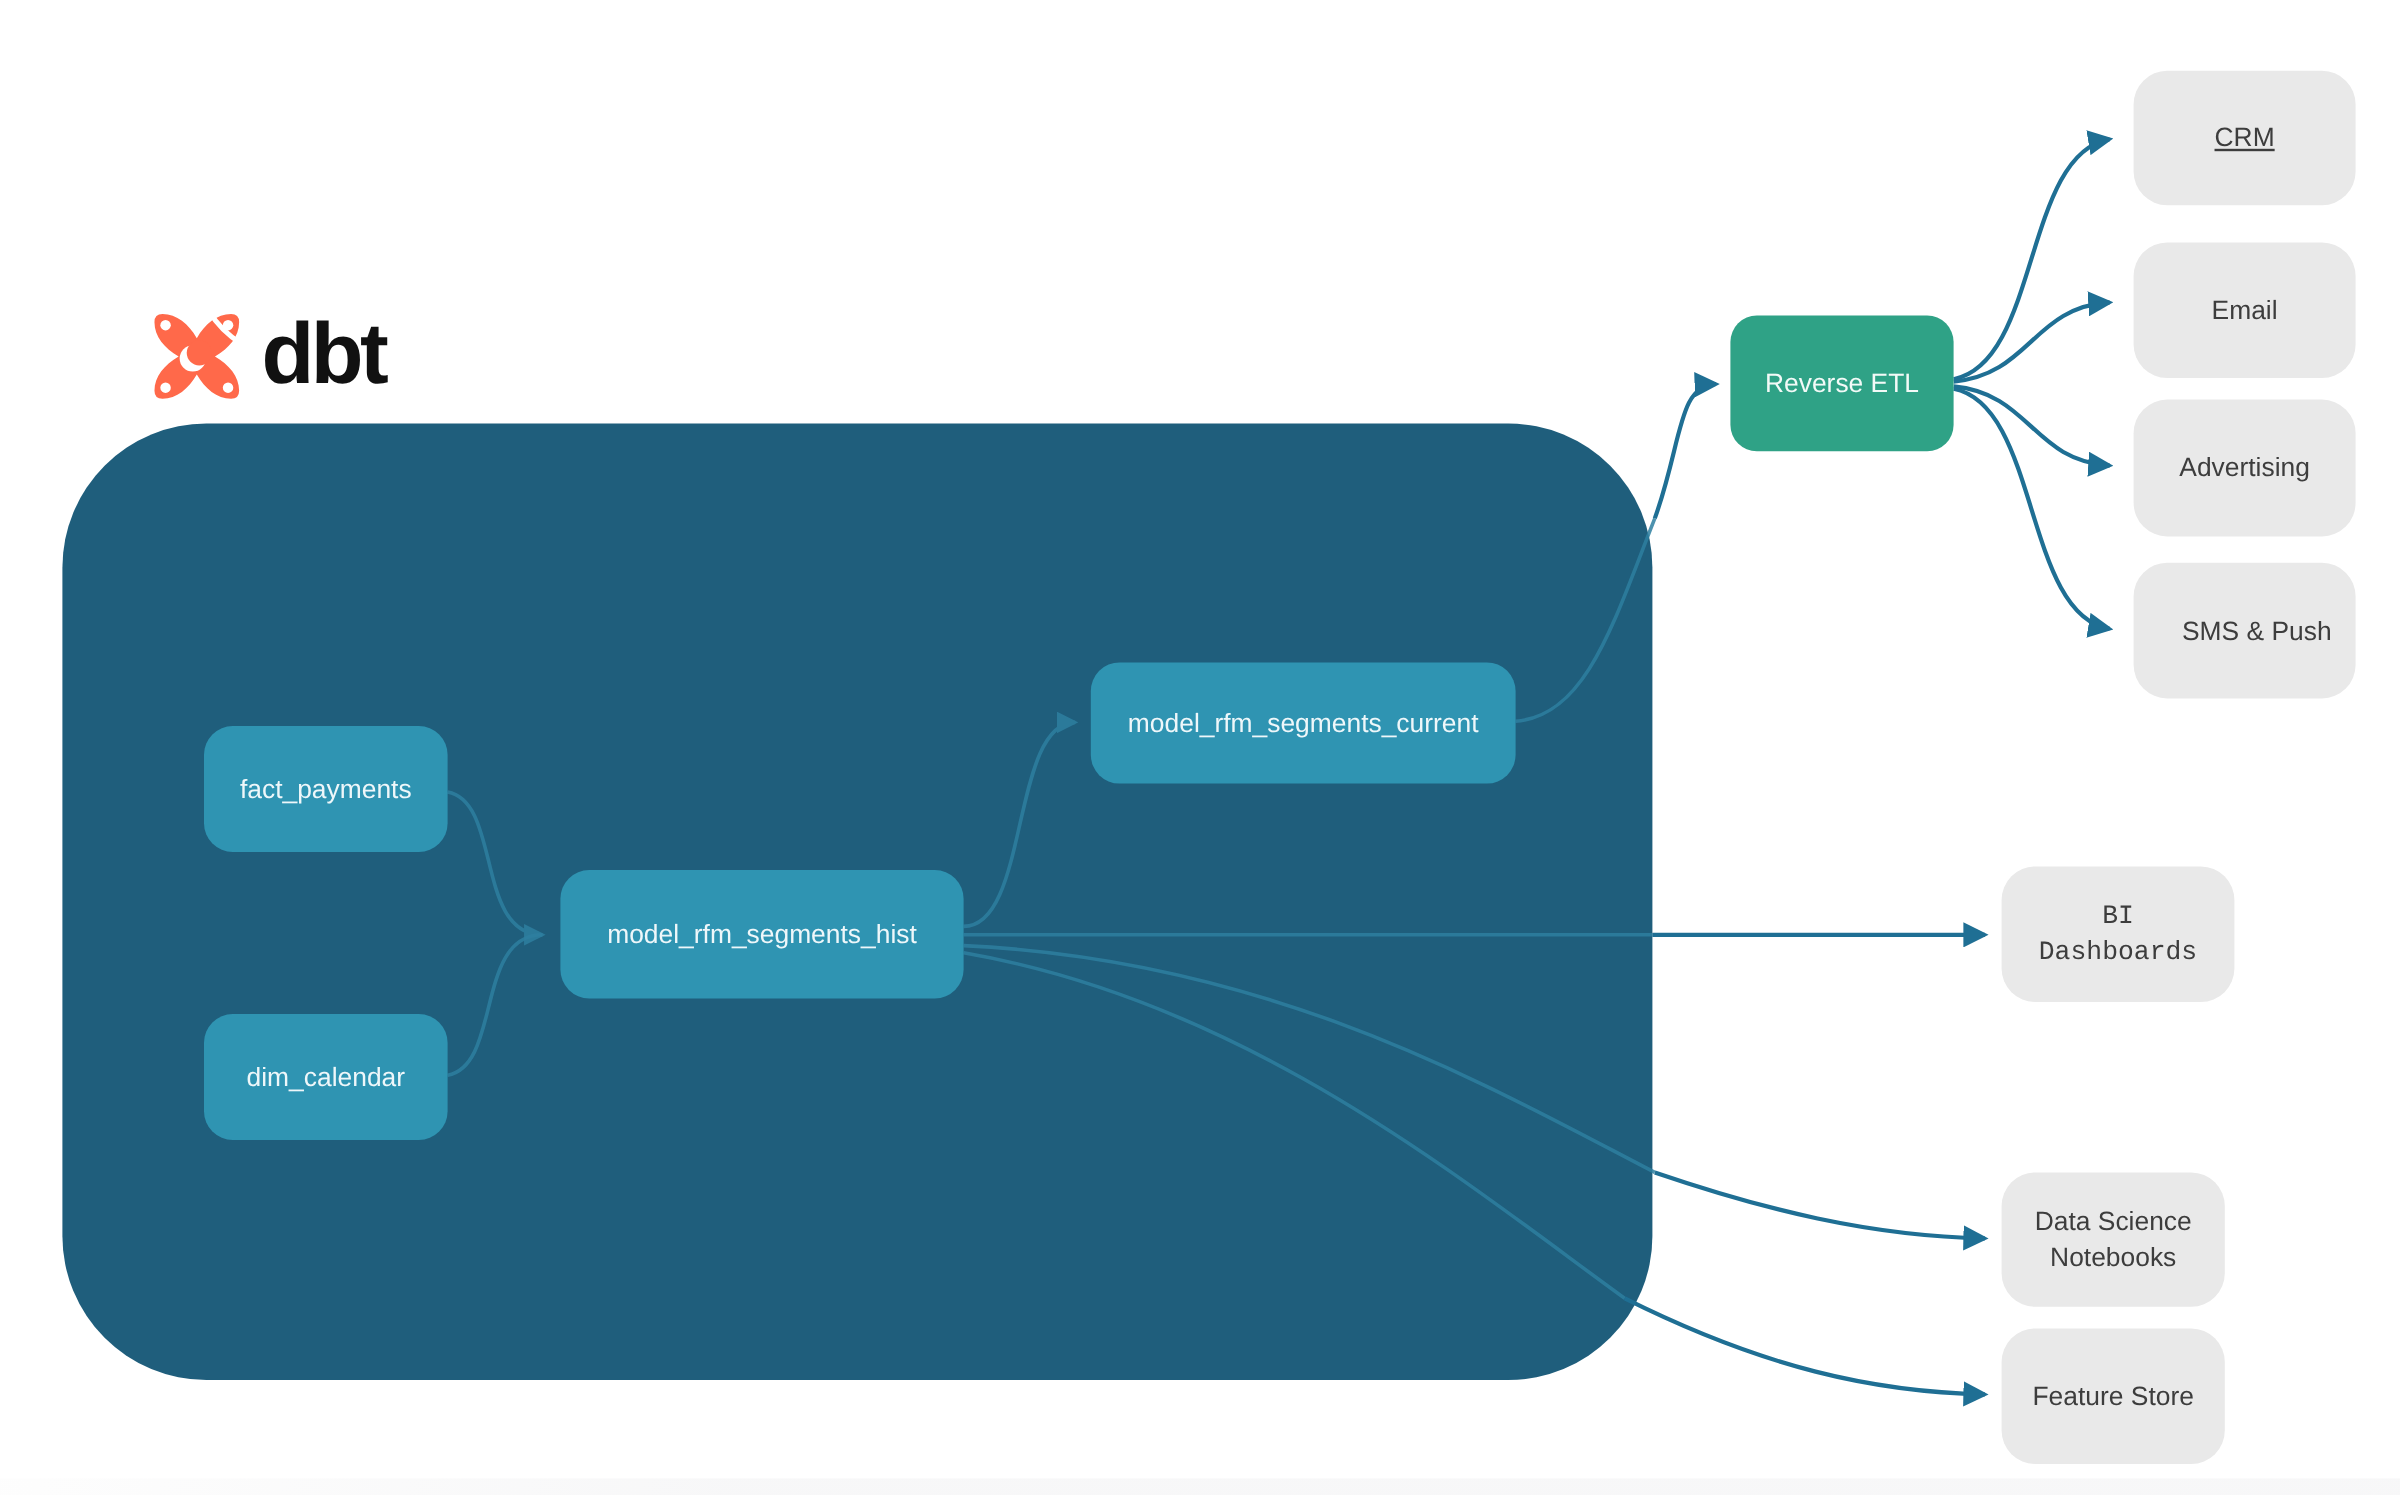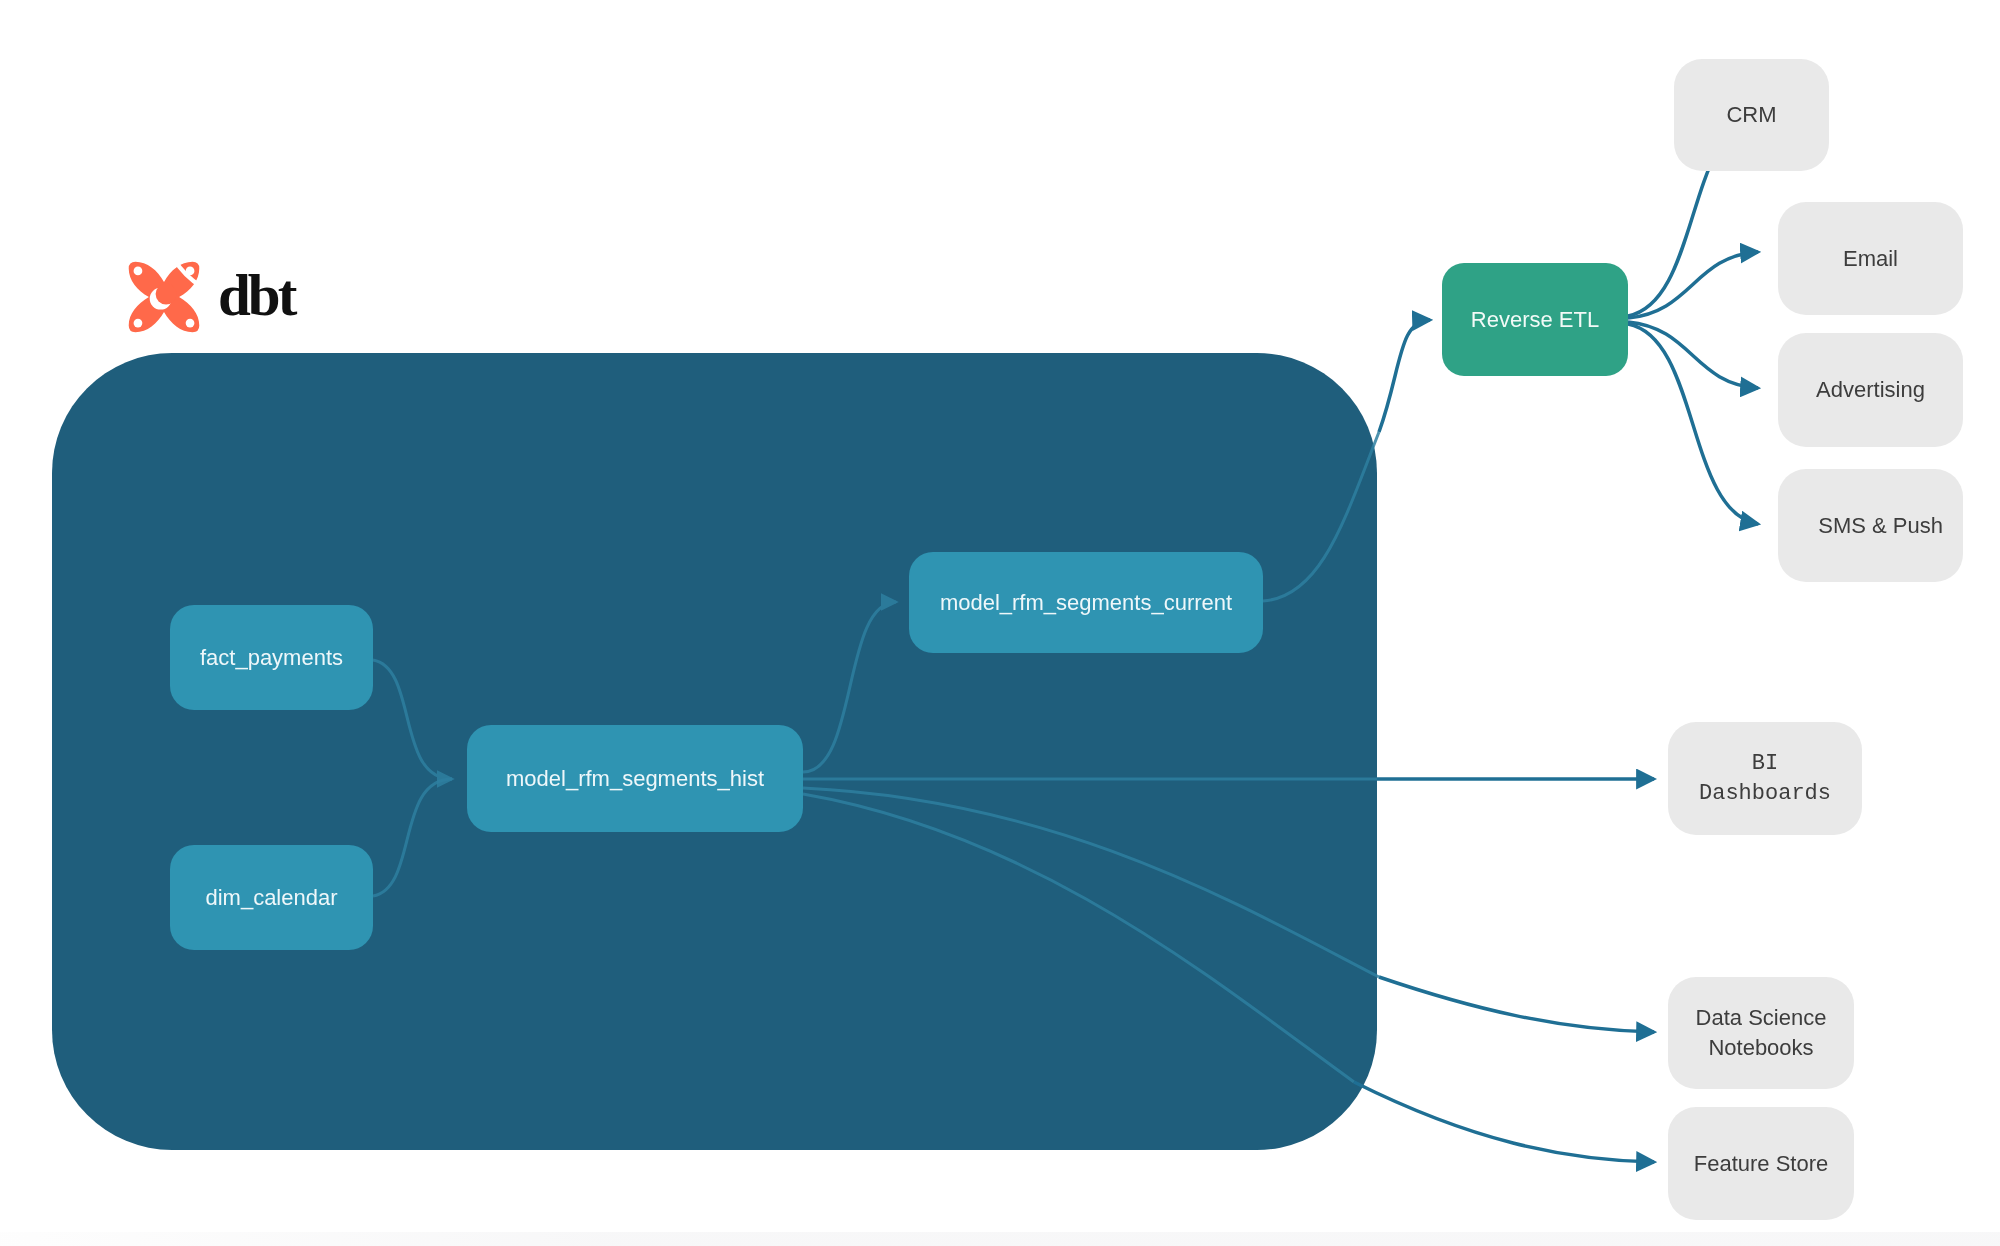--- a/index.html
+++ b/index.html
@@ -26,24 +26,23 @@
     overflow:hidden;
   }
 
   
   .logo{
     position:absolute;left:122px;top:252px;height:90px;
     display:flex;align-items:center;gap:12px;
   }
   .logo-icon{width:84px;height:84px;display:block;}
   .logo-word{
-    font-size:59px;font-weight:800;letter-spacing:-3px;
+    font-size:72px;font-weight:800;letter-spacing:-3px;
     color:var(--logo-text-color);line-height:1;
     transform:translateY(-2px);
-    font-family:Liberation Serif, serif;
   }
 
   
   .warehouse{
     position:absolute;left:52px;top:353px;width:1325px;height:797px;
     background:var(--warehouse-bg);
     border-radius:120px;
   }
 
   
@@ -67,21 +66,21 @@
   .etl-node{
     left:1442px;top:263px;width:186px;height:113px;
     background:var(--reverse-etl-fill);color:var(--reverse-etl-text);
     border-radius:22px;
   }
 
   .ext-node{
     background:var(--external-box-fill);color:var(--external-box-text);
     border-radius:28px;padding:0 20px;
   }
-  .n-crm{left:1674px;top:59px;width:155px;height:112px;}
+  .n-crm{left:1778px;top:59px;width:185px;height:112px;text-decoration:underline;}
   .n-email{left:1778px;top:202px;width:185px;height:113px;}
   .n-adv{left:1778px;top:333px;width:185px;height:114px;}
   .n-sms{left:1778px;top:469px;width:185px;height:113px;justify-content:flex-end;}
   .n-bi{left:1668px;top:722px;width:194px;height:113px;font-family:Liberation Mono, monospace;}
   .n-dsn{left:1668px;top:977px;width:186px;height:112px;}
   .n-fs{left:1668px;top:1107px;width:186px;height:113px;}
 
   
   .bottom-strip{
     position:absolute;left:0;right:0;bottom:0;height:14px;

